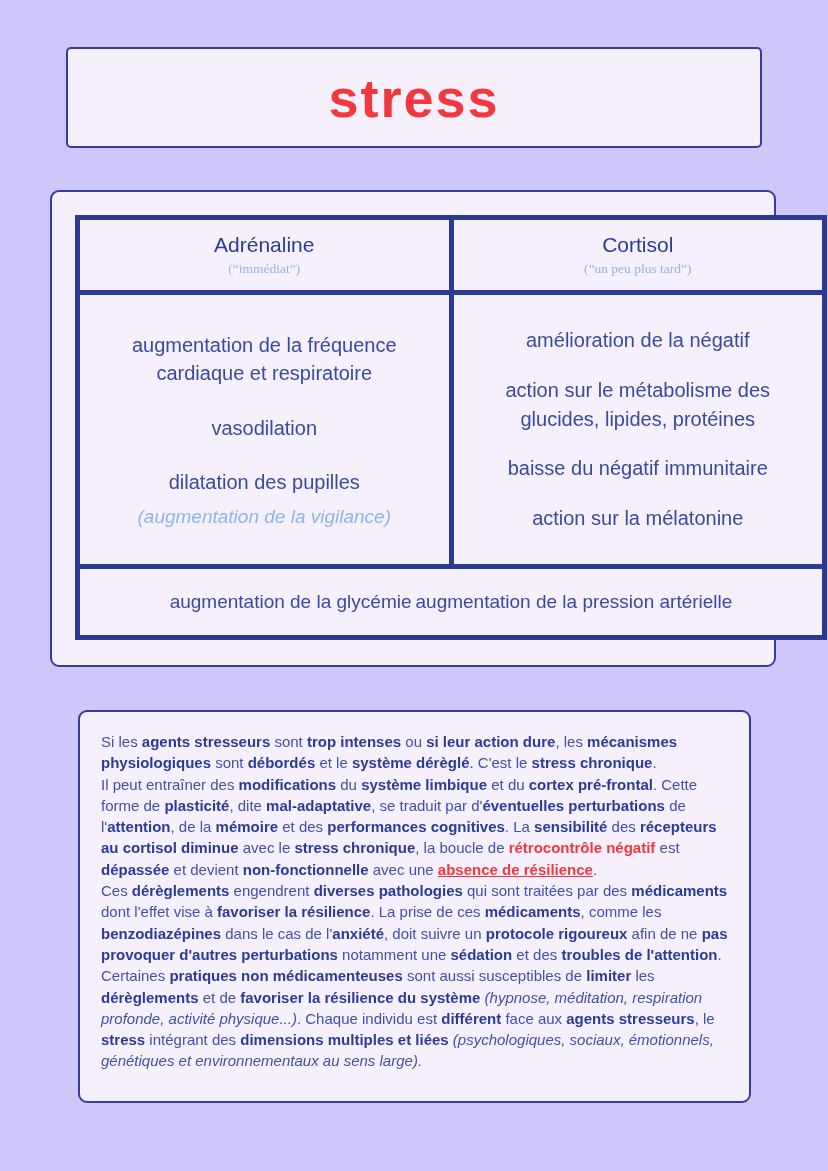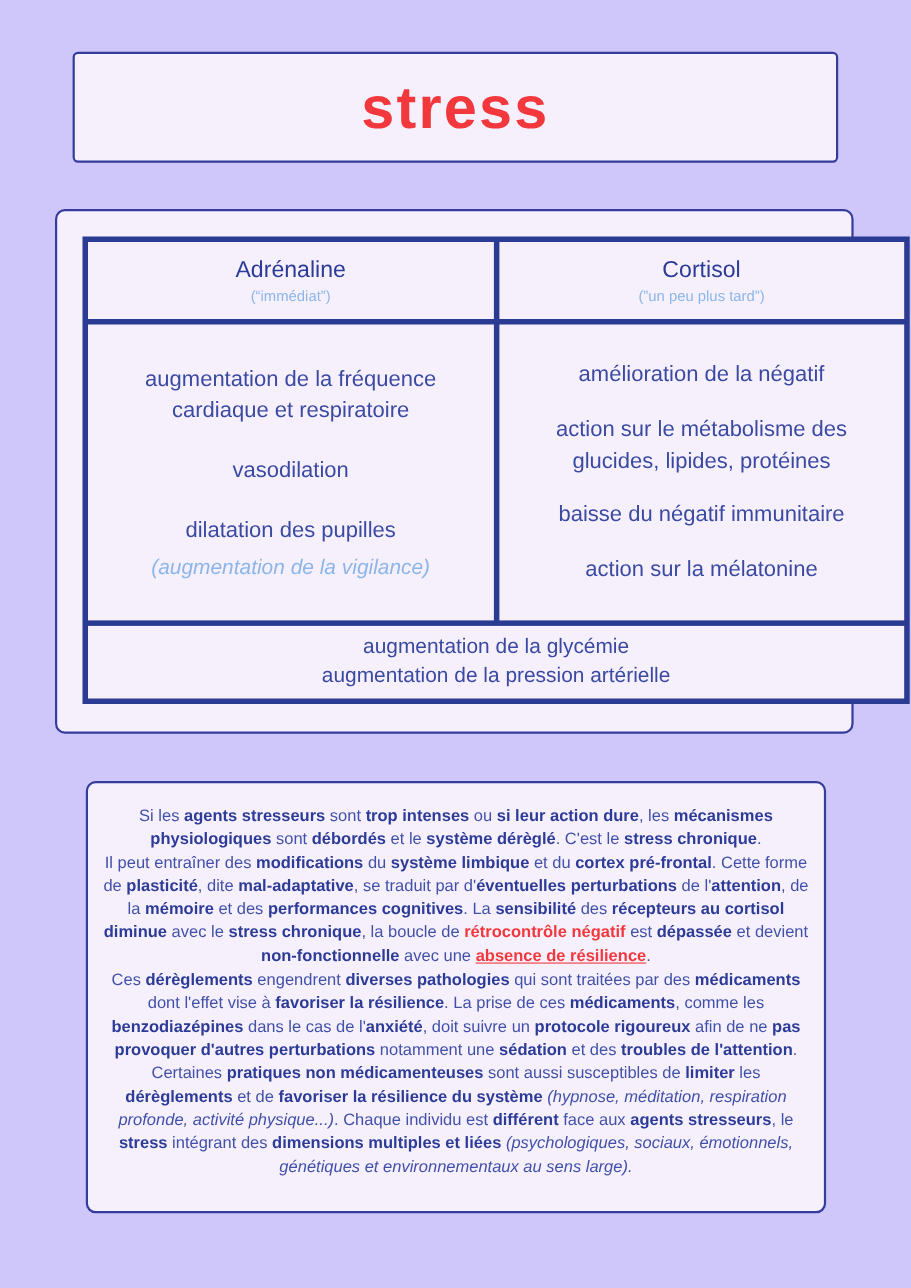--- a/index.html
+++ b/index.html
@@ -50,41 +50,40 @@
     grid-template-columns:1fr 1fr;
     grid-template-rows:70px 1fr 66px;
     gap:5px;
   }
   .cell{ background:var(--panel); }
   .cell.head{
     display:flex; flex-direction:column; align-items:center; justify-content:center;
     gap:4px;
   }
   .head-title{ font-size:21px; color:var(--navy); }
-  .head-sub{ font-size:13.5px; color:var(--lblue); }
+  .head-sub{ font-size:13.5px; color:var(--lblue);font-family:Liberation Serif, serif; }
   .cell.body{
     display:flex; flex-direction:column; align-items:center;
     justify-content:space-evenly;
     padding:10px 14px;
     text-align:center;
   }
   .item-text{ font-size:20px; line-height:1.42; color:#3a49a1; }
   .item-note{ font-size:19px; font-style:italic; color:var(--lblue); margin-top:10px; }
   .cell.foot{
     grid-column:1 / span 2;
-    display:flex; flex-direction:column; align-items:center; justify-content:center;
+    display:flex; flex-direction:row; align-items:center; justify-content:center;
     gap:4px; text-align:center;
   }
   .foot-line{ font-size:19px; color:#3a49a1; }
   
   .notes-panel{
     left:78px; top:710px; width:673px; min-height:393px;
     border-radius:9px;
-    padding:19px 10px;
-    text-align:center;
+    padding:19px 21px;
   }
   .notes-panel p{
     font-size:15px; line-height:1.42; color:var(--text);
   }
   .notes-panel .b{ font-weight:700; color:var(--navy); }
   .notes-panel .i{ font-style:italic; }
   .notes-panel .r{ font-weight:700; color:var(--red); }
   .notes-panel .u{ text-decoration:underline; }
 </style>
 </head>

